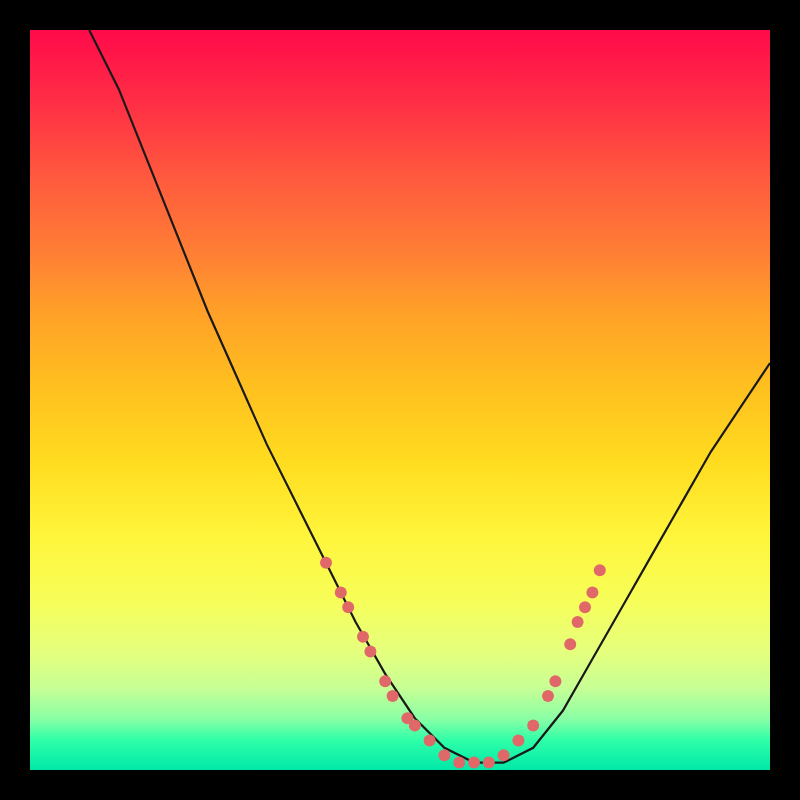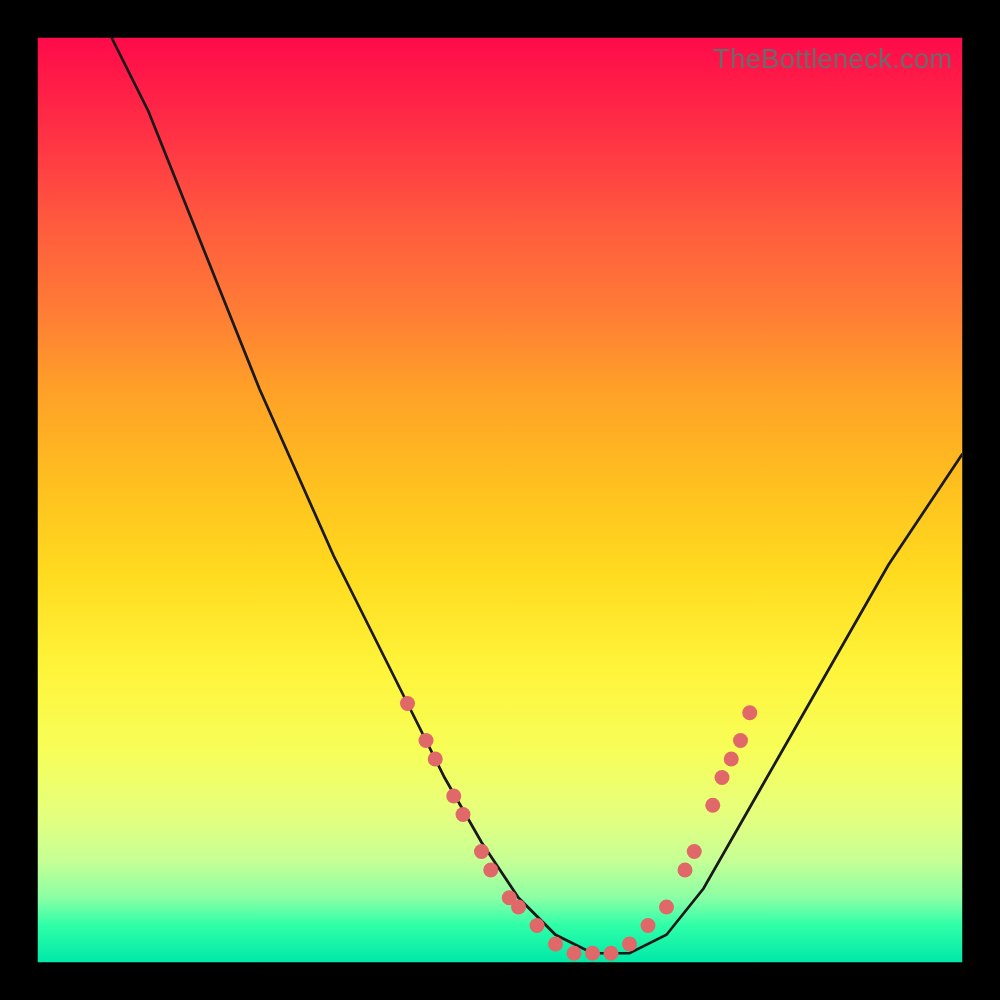--- a/index.html
+++ b/index.html
@@ -99,15 +99,14 @@
           <circle cx="518.0" cy="666.0" r="6"></circle>
           <circle cx="525.4" cy="651.2" r="6"></circle>
           <circle cx="540.2" cy="614.2" r="6"></circle>
           <circle cx="547.6" cy="592.0" r="6"></circle>
           <circle cx="555.0" cy="577.2" r="6"></circle>
           <circle cx="562.4" cy="562.4" r="6"></circle>
           <circle cx="569.8" cy="540.2" r="6"></circle>
         </g>
     </svg>
 
-    <div class="watermark">TheBottleneck.com</div>
   </div>
 </div>
 
 </body></html>

